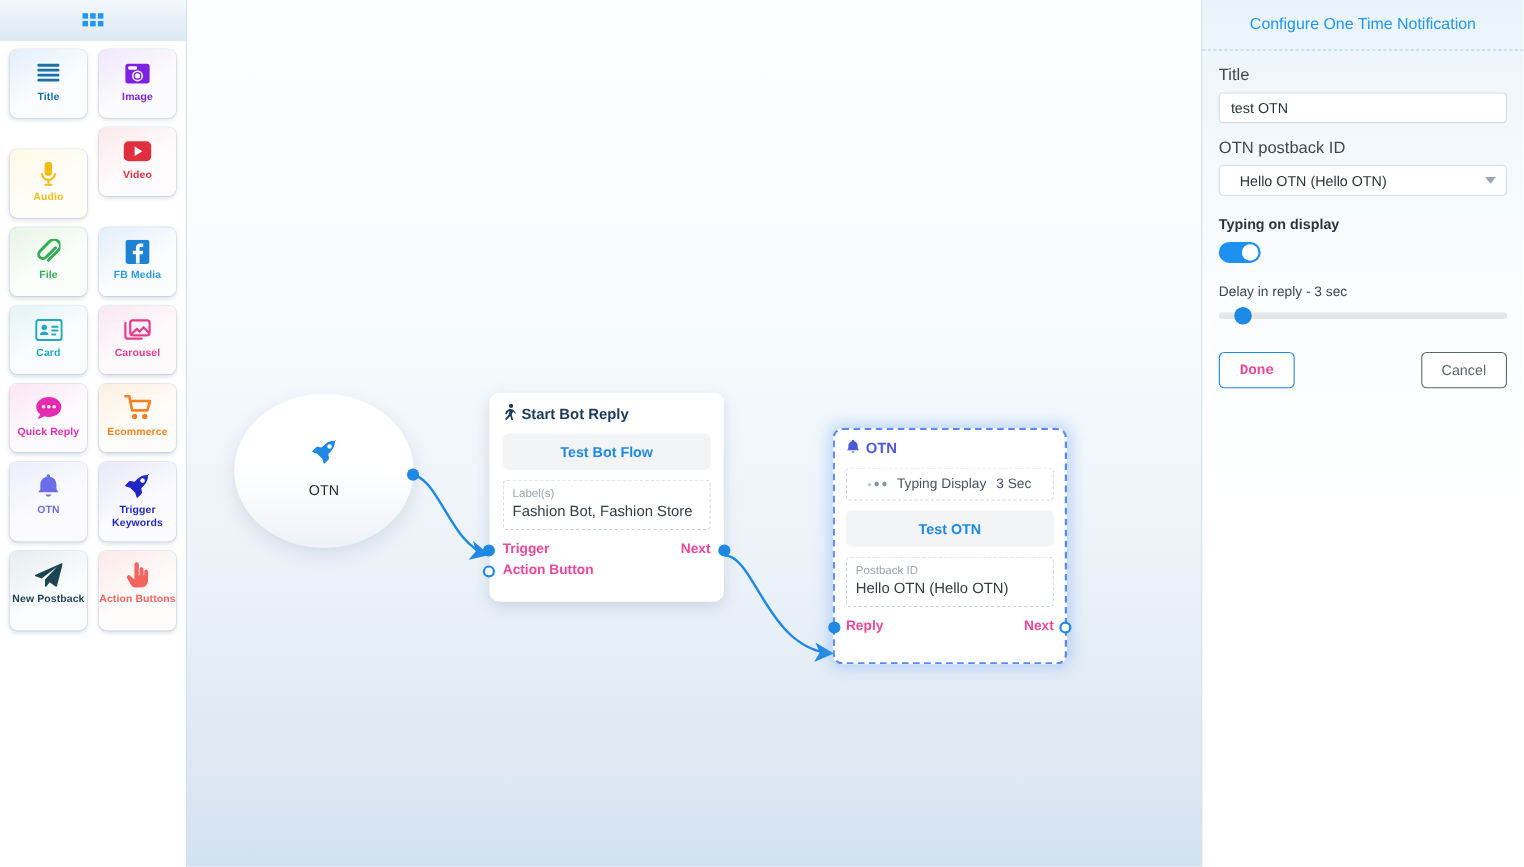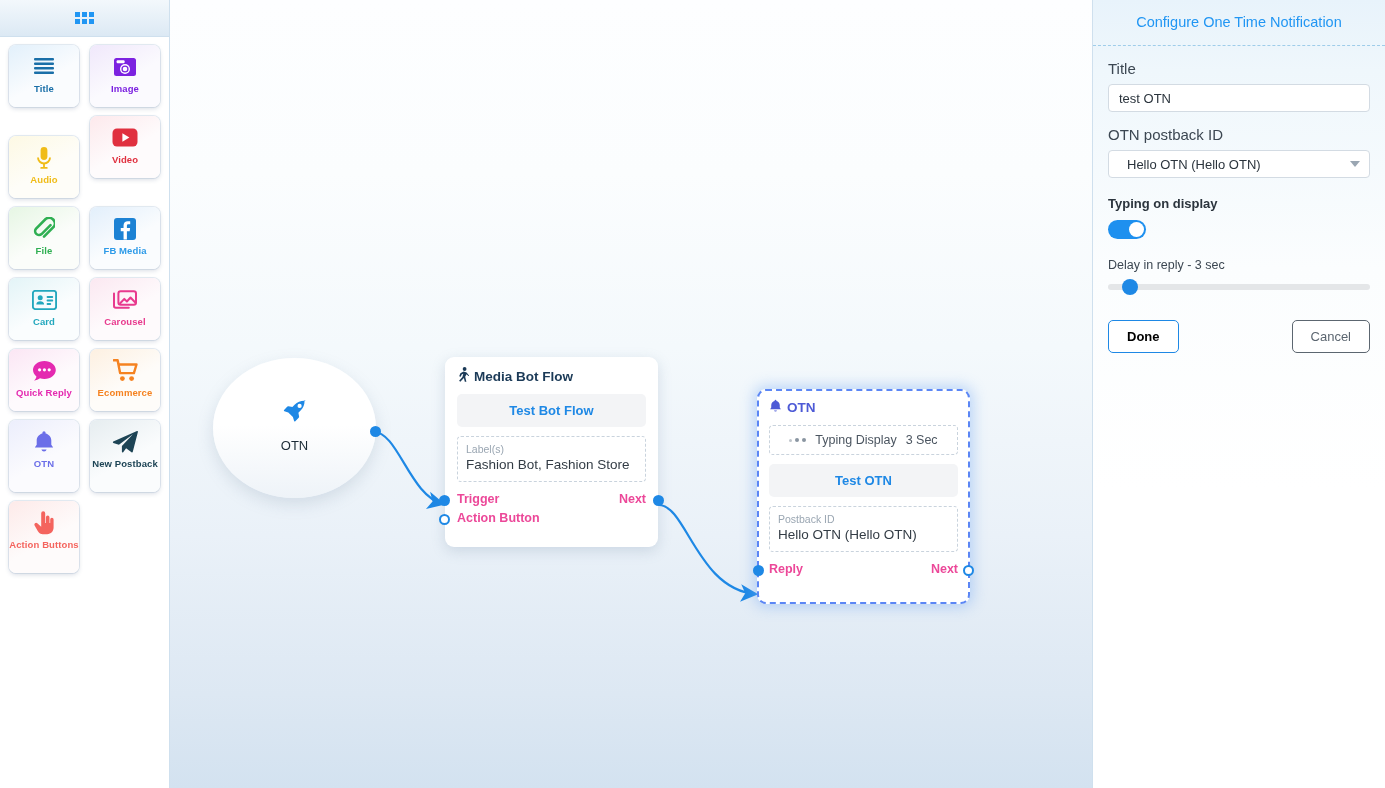--- a/index.html
+++ b/index.html
@@ -224,21 +224,21 @@
     width:16px; height:16px; border-radius:50%;
     background:#1e88e5;
   }
   .rp-buttons { margin-top: 30px; display:flex; justify-content:space-between; }
   .btn {
     border-radius:5px; background:#ffffff;
     font-size:13px; font-weight:bold;
     padding: 8px 18px; cursor:pointer;
     font-family:"Liberation Sans", sans-serif;
   }
-  .btn-done   { border:1px solid #1e88e5; color:#000000; }
+  .btn-done   { border:1px solid #1e88e5; color:#ec4899;font-family:Liberation Mono, monospace; }
   .btn-cancel { border:1px solid #5c6670; color:#5c6670; font-weight:normal; }
 </style>
 </head>
 <body>
 
 <div id="app">
 
   <aside id="sidebar">
     <div id="sidebar-header">
       <span class="grid-icon">
@@ -370,20 +370,29 @@
       <div class="tile tall t-otn">
         <span class="tile-ico c-otn">
           <svg width="22" height="24" viewBox="0 0 22 24" fill="currentColor">
             <path d="M11 1.2a1.6 1.6 0 0 1 1.6 1.6v.7c3.3.7 5.7 3.6 5.7 7.1v4.1l1.9 2.9H1.8l1.9-2.9v-4.1c0-3.5 2.4-6.4 5.7-7.1v-.7A1.6 1.6 0 0 1 11 1.2z"></path>
             <path d="M8.4 19.5a2.7 2.7 0 0 0 5.2 0z"></path>
           </svg>
         </span>
         <span class="tile-label c-otn">OTN</span>
       </div>
 
+      <div class="tile tall t-trigger">
+        <span class="tile-ico c-trigger">
+          <svg width="24" height="22" viewBox="0 0 24 22" fill="currentColor">
+            <path d="M22.6.8c-4.1-.4-8 1-11 3.9L9.4 6.9 5.6 6.2a1.3 1.3 0 0 0-1.2.4L1.1 10a.7.7 0 0 0 .3 1.2l3.9 1.2 4.6 4.6 1.2 3.9a.7.7 0 0 0 1.2.3l3.4-3.4c.3-.3.5-.8.4-1.2l-.7-3.8 2.2-2.2c2.9-2.9 4.3-6.9 3.9-11a.6.6 0 0 0-.9-.8z"></path>
+            <circle cx="16.6" cy="5.9" r="2.1" fill="#ffffff"></circle>
+          </svg>
+        </span>
+        <span class="tile-label c-trigger">Trigger Keywords</span>
+      </div>
 
       <div class="tile tall t-postback">
         <span class="tile-ico c-postback">
           <svg width="26" height="24" viewBox="0 0 26 24" fill="currentColor">
             <path d="M25 1.1 1.3 11.6c-.6.3-.5 1.1 0 1.3l5.6 1.9 14-10.6 -11 11.7v5.9c0 .7.9 1 1.3.4l2.9-3.9 5.4 3.9c.5.4 1.2.1 1.3-.5L25.9 2c.1-.7-.4-1.2-.9-.9z"></path>
           </svg>
         </span>
         <span class="tile-label c-postback">New Postback</span>
       </div>
 
@@ -425,21 +434,21 @@
     </div>
 
     <div class="flow-card" id="start-card" style="left:275px; top:357px; width:213px;">
       <div class="card-head">
         <span>
           <svg width="12" height="15" viewBox="0 0 12 15" fill="#1b3a57">
             <circle cx="7.6" cy="2" r="1.9"></circle>
             <path d="M6.6 4.5 3.4 6.3 2.2 9.2l1.5.6 1-2.3 1.6-.8-.9 3.3-3.3 3.8 1.2 1 3.6-3.7.9 3.7h1.6l-1.2-5 1.3-2.6 1.9 1.9h2V8.6h-1.4L9.6 5.4z"></path>
           </svg>
         </span>
-        <span>Media Bot Flow</span>
+        <span>Start Bot Reply</span>
       </div>
 
       <div class="pill-btn">Test Bot Flow</div>
 
       <div class="dashed-field">
         <div class="fld-label">Label(s)</div>
         <div class="fld-value">Fashion Bot, Fashion Store</div>
       </div>
 
       <div class="port-row">

